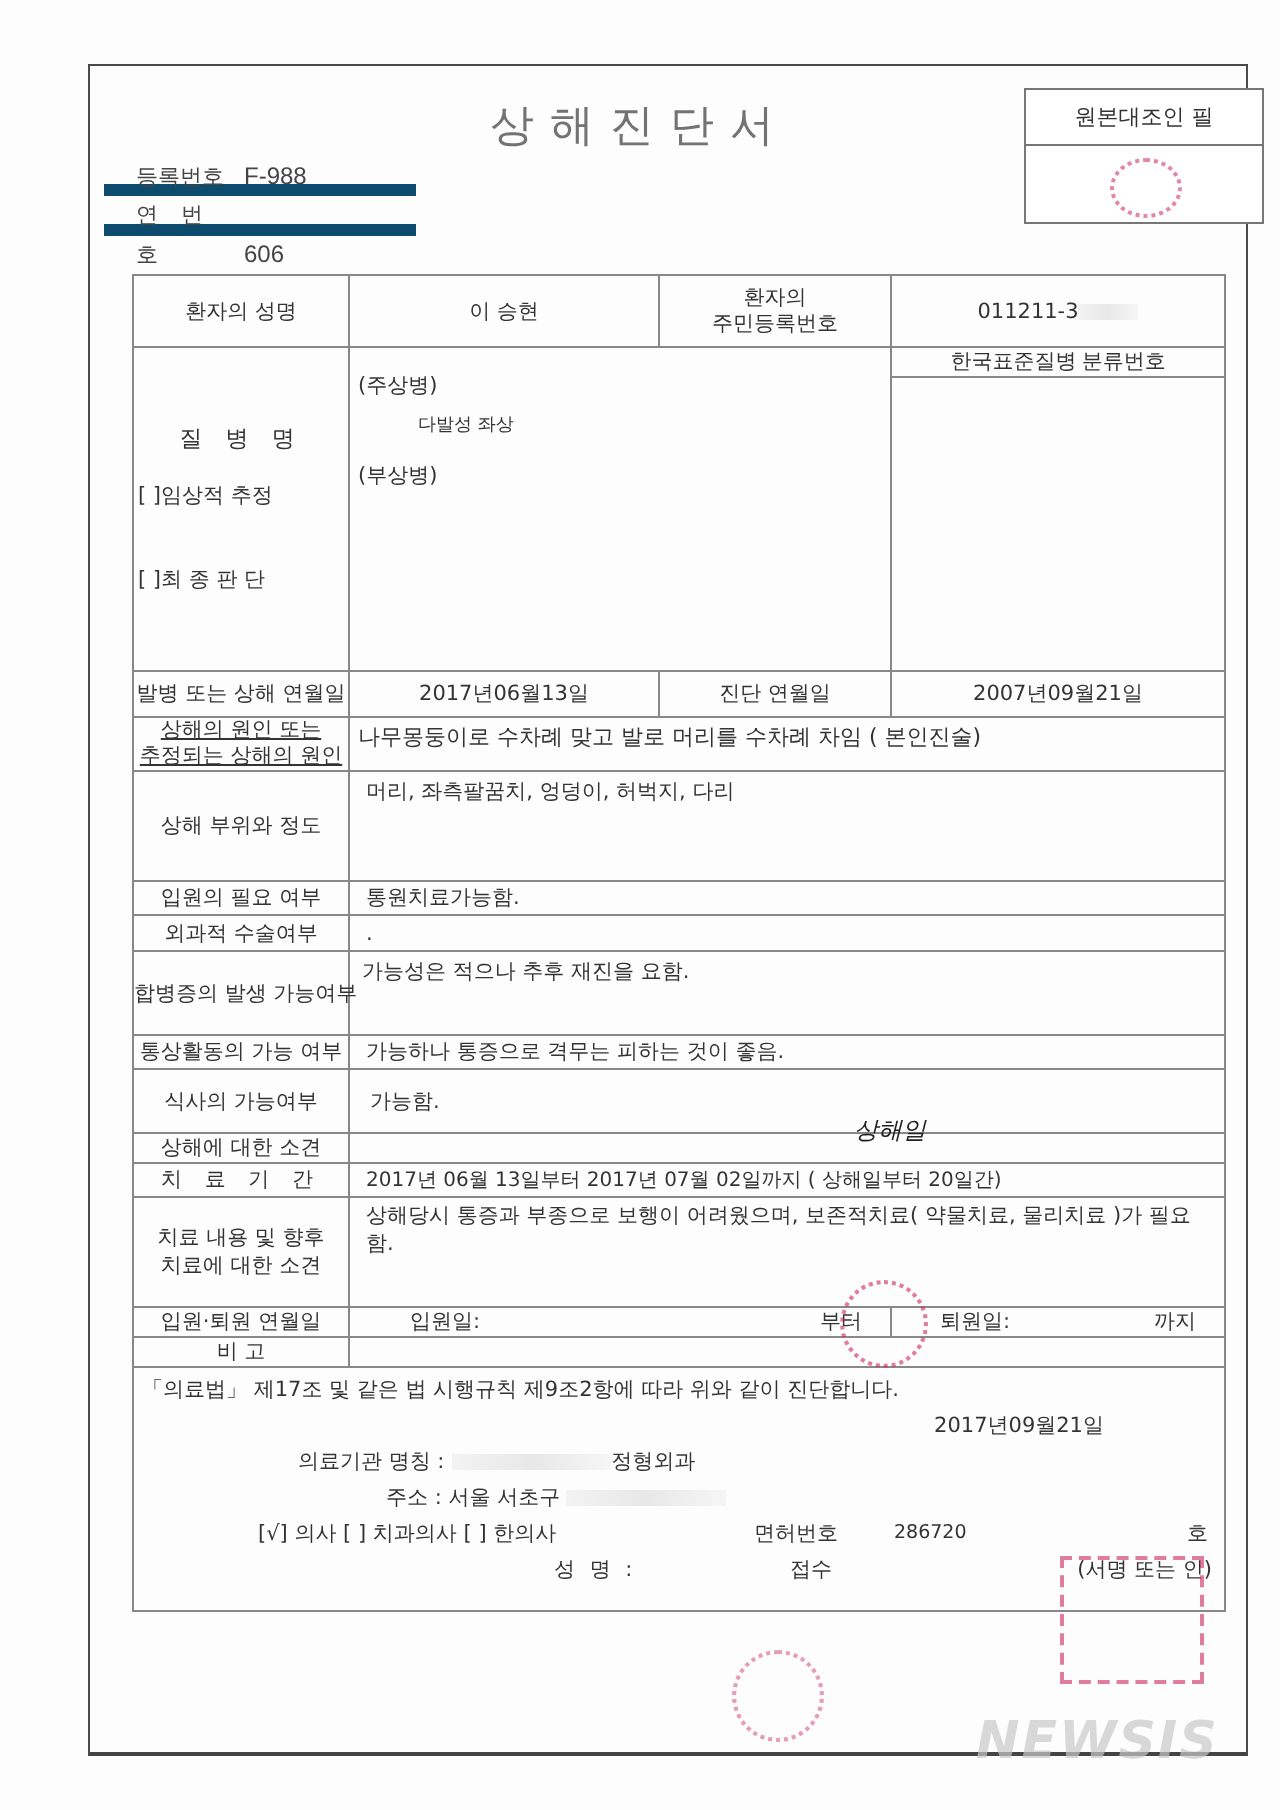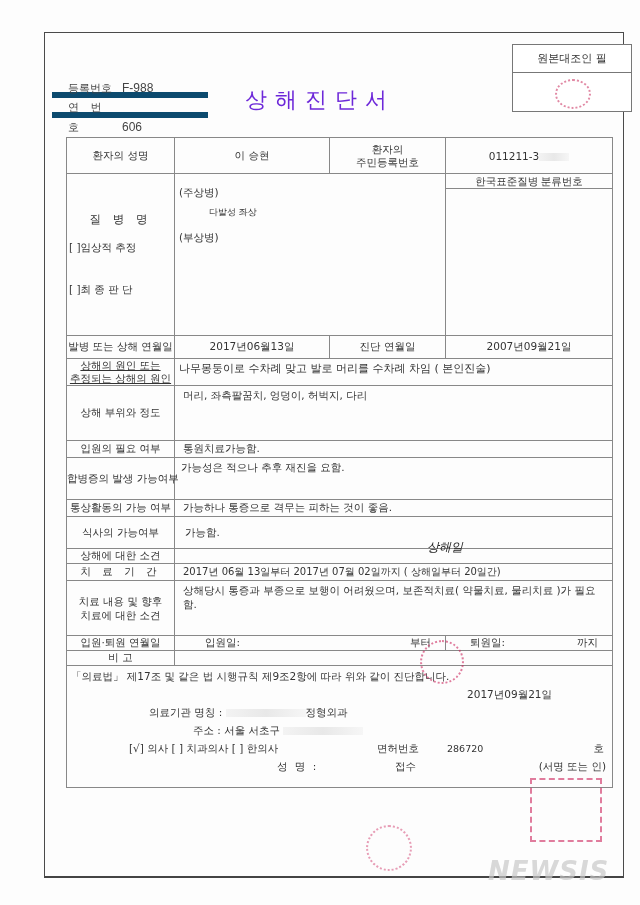--- a/index.html
+++ b/index.html
@@ -1,18 +1,18 @@
 <!DOCTYPE html>
 <html><head>
 <meta charset="utf-8">
 <style>
   * { box-sizing: border-box; margin: 0; padding: 0; }
   html, body { width: 640px; height: 905px; background: #fdfdfd; overflow: hidden; }
   body { font-family: "DejaVu Sans", "Liberation Sans", sans-serif; color: #2a2a2a; position: relative; }
-  .title { position: absolute; left: 0; width: 640px; top: 48px; text-align: center; font-size: 22px; letter-spacing: 8px; color: #6d28d9; font-family: "DejaVu Sans", sans-serif; margin-top: 37px; }
+  .title { position: absolute; left: 0; width: 640px; top: 48px; text-align: center; font-size: 22px; letter-spacing: 8px; color: #737373; font-family: "DejaVu Sans", sans-serif; }
   .reg { position: absolute; left: 52px; width: 156px; font-size: 11px; color: #444; border-bottom: 6px solid #0c4a6e; height: 20px; line-height: 20px; }
   .reg .k { display: inline-block; width: 70px; padding-left: 16px; }
   .reg .v { display: inline-block; font-family: "Liberation Sans", sans-serif; font-size: 12px; }
   .stampbox { position: absolute; left: 512px; top: 44px; width: 120px; height: 68px; border: 1px solid #777; background: #fff; }
   .stampbox .hd { height: 28px; border-bottom: 1px solid #777; text-align: center; font-size: 11px; line-height: 28px; color: #333; }
   .stamp-mark { position: absolute; border-radius: 50%; border: 2px dotted rgba(200,40,90,0.55); }
   .tbl { position: absolute; left: 66px; top: 137px; width: 546px; border-collapse: collapse; table-layout: fixed; font-size: 10.5px; }
   .tbl td { border: 1px solid #888; vertical-align: middle; padding: 0 4px; color: #333; }
   .tbl td.lab { text-align: center; }
   .outerframe { position: absolute; left: 44px; top: 32px; width: 580px; height: 846px; border: 1px solid #4a4a4a; border-top-width: 1px; border-bottom: 2px solid #444; }
@@ -86,20 +86,24 @@
     <td colspan="3" style="vertical-align:top; padding-top:2px; font-size:11px;">나무몽둥이로 수차례 맞고 발로 머리를 수차례 차임 ( 본인진술)</td>
   </tr>
   <tr style="height:55px;">
     <td class="lab">상해 부위와 정도</td>
     <td colspan="3" style="vertical-align:top; padding:3px 8px;">머리, 좌측팔꿈치, 엉덩이, 허벅지, 다리</td>
   </tr>
   <tr style="height:17px;">
     <td class="lab">입원의 필요 여부</td>
     <td colspan="3" style="padding-left:8px;">통원치료가능함.</td>
   </tr>
+  <tr style="height:18px;">
+    <td class="lab">외과적 수술여부</td>
+    <td colspan="3" style="padding-left:8px;">.</td>
+  </tr>
   <tr style="height:42px;">
     <td class="lab" style="padding:0; white-space:nowrap;">합병증의 발생 가능여부</td>
     <td colspan="3" style="vertical-align:top; padding:3px 6px;">가능성은 적으나  추후 재진을 요함.</td>
   </tr>
   <tr style="height:17px;">
     <td class="lab" style="padding:0;">통상활동의 가능 여부</td>
     <td colspan="3" style="padding-left:8px;">가능하나 통증으로 격무는 피하는 것이 좋음.</td>
   </tr>
   <tr style="height:32px;">
     <td class="lab">식사의 가능여부</td>

